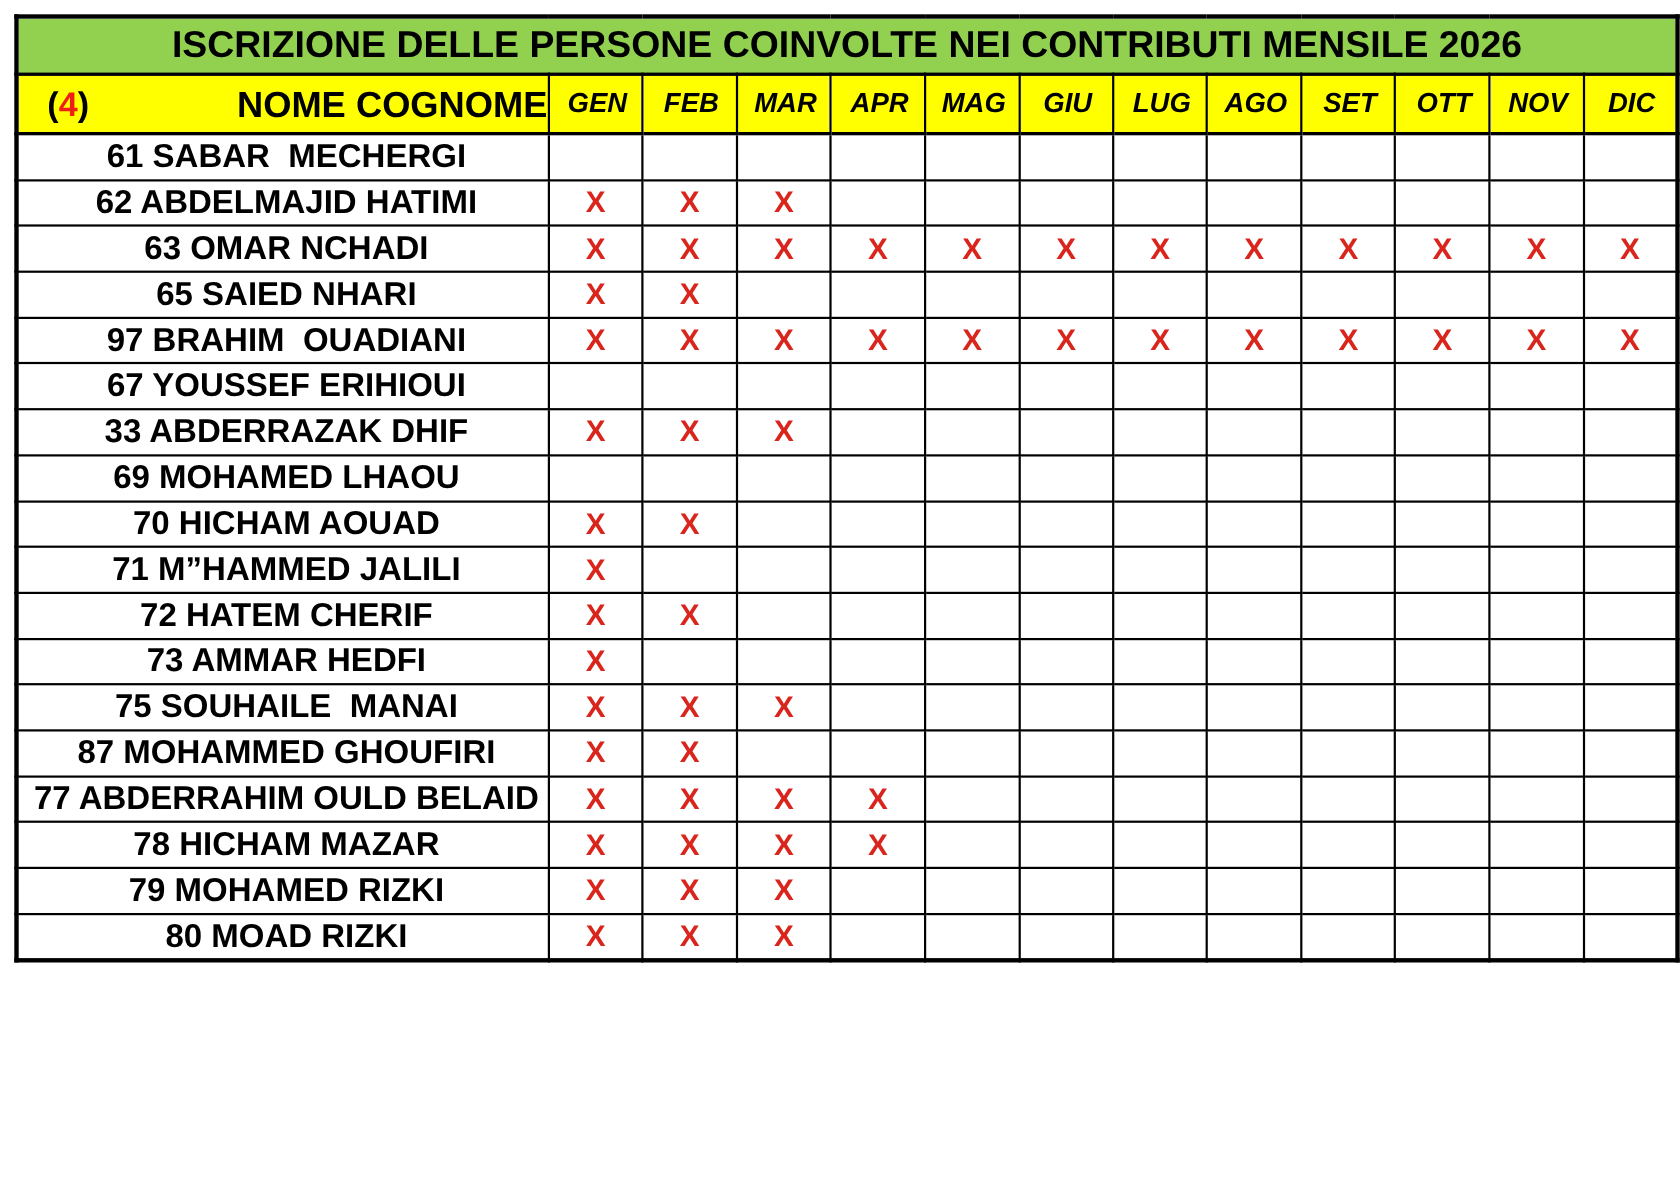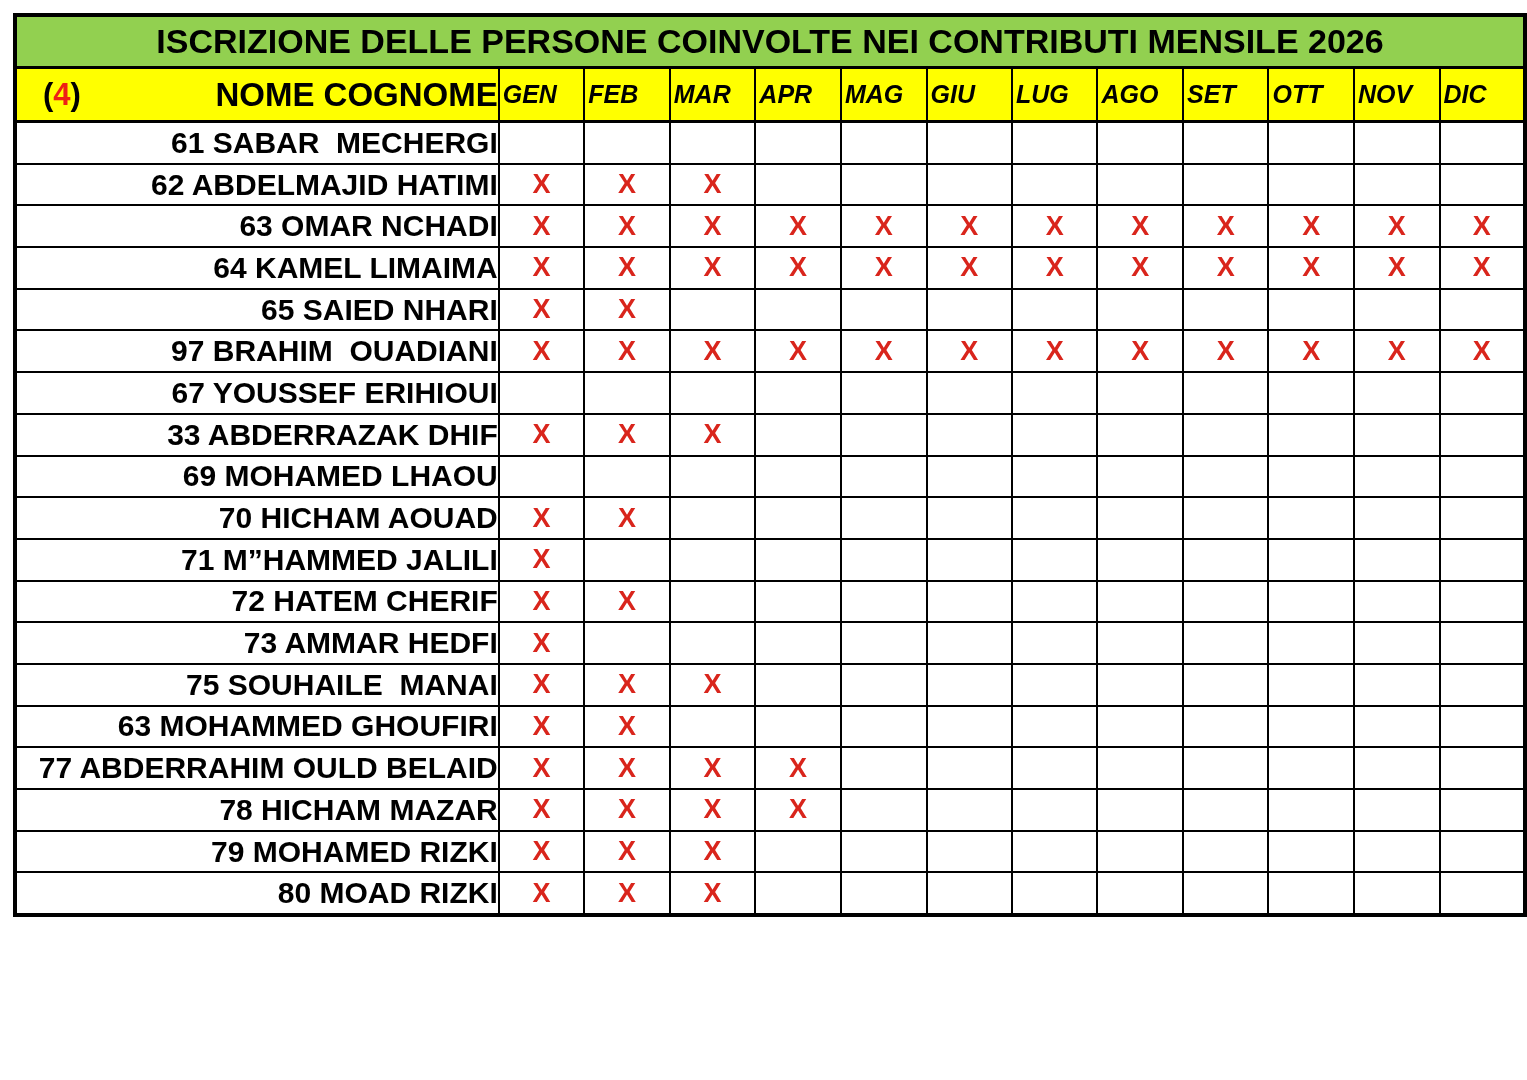--- a/index.html
+++ b/index.html
@@ -57,28 +57,28 @@
   .nome {
     flex: 1;
     text-align: right;
     font-size: 33px;
     font-weight: bold;
   }
   th.month-head {
     font-size: 25px;
     font-style: italic;
     font-weight: bold;
-    text-align: left;
+    text-align: center;
     padding-left: 3px;
   }
   tbody td { height: 39.7px; vertical-align: middle; }
   td.name-cell {
     font-size: 30px;
     font-weight: bold;
-    text-align: right;
+    text-align: center;
     padding-left: 6px;
     white-space: pre;
   }
   td.mark-cell {
     text-align: center;
     font-size: 27px;
     font-weight: bold;
     color: var(--mark-red, #D9251C);
   }
 </style>
@@ -167,35 +167,20 @@
           <td class="mark-cell">X</td>
           <td class="mark-cell">X</td>
           <td class="mark-cell">X</td>
           <td class="mark-cell">X</td>
           <td class="mark-cell">X</td>
           <td class="mark-cell">X</td>
           <td class="mark-cell">X</td>
           <td class="mark-cell">X</td>
         </tr>
         <tr>
-          <td class="name-cell">64 KAMEL LIMAIMA</td>
-          <td class="mark-cell">X</td>
-          <td class="mark-cell">X</td>
-          <td class="mark-cell">X</td>
-          <td class="mark-cell">X</td>
-          <td class="mark-cell">X</td>
-          <td class="mark-cell">X</td>
-          <td class="mark-cell">X</td>
-          <td class="mark-cell">X</td>
-          <td class="mark-cell">X</td>
-          <td class="mark-cell">X</td>
-          <td class="mark-cell">X</td>
-          <td class="mark-cell">X</td>
-        </tr>
-        <tr>
           <td class="name-cell">65 SAIED NHARI</td>
           <td class="mark-cell">X</td>
           <td class="mark-cell">X</td>
           <td class="mark-cell"></td>
           <td class="mark-cell"></td>
           <td class="mark-cell"></td>
           <td class="mark-cell"></td>
           <td class="mark-cell"></td>
           <td class="mark-cell"></td>
           <td class="mark-cell"></td>
@@ -332,21 +317,21 @@
           <td class="mark-cell"></td>
           <td class="mark-cell"></td>
           <td class="mark-cell"></td>
           <td class="mark-cell"></td>
           <td class="mark-cell"></td>
           <td class="mark-cell"></td>
           <td class="mark-cell"></td>
           <td class="mark-cell"></td>
         </tr>
         <tr>
-          <td class="name-cell">63 MOHAMMED GHOUFIRI</td>
+          <td class="name-cell">87 MOHAMMED GHOUFIRI</td>
           <td class="mark-cell">X</td>
           <td class="mark-cell">X</td>
           <td class="mark-cell"></td>
           <td class="mark-cell"></td>
           <td class="mark-cell"></td>
           <td class="mark-cell"></td>
           <td class="mark-cell"></td>
           <td class="mark-cell"></td>
           <td class="mark-cell"></td>
           <td class="mark-cell"></td>

